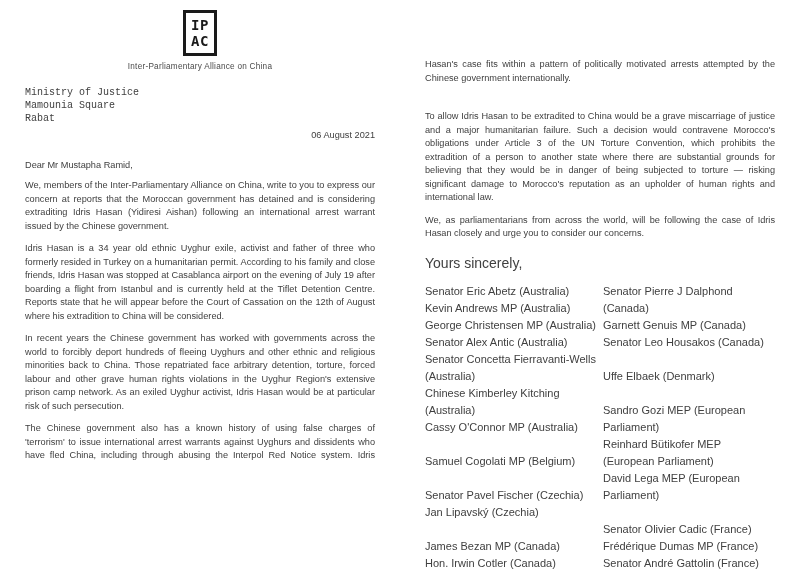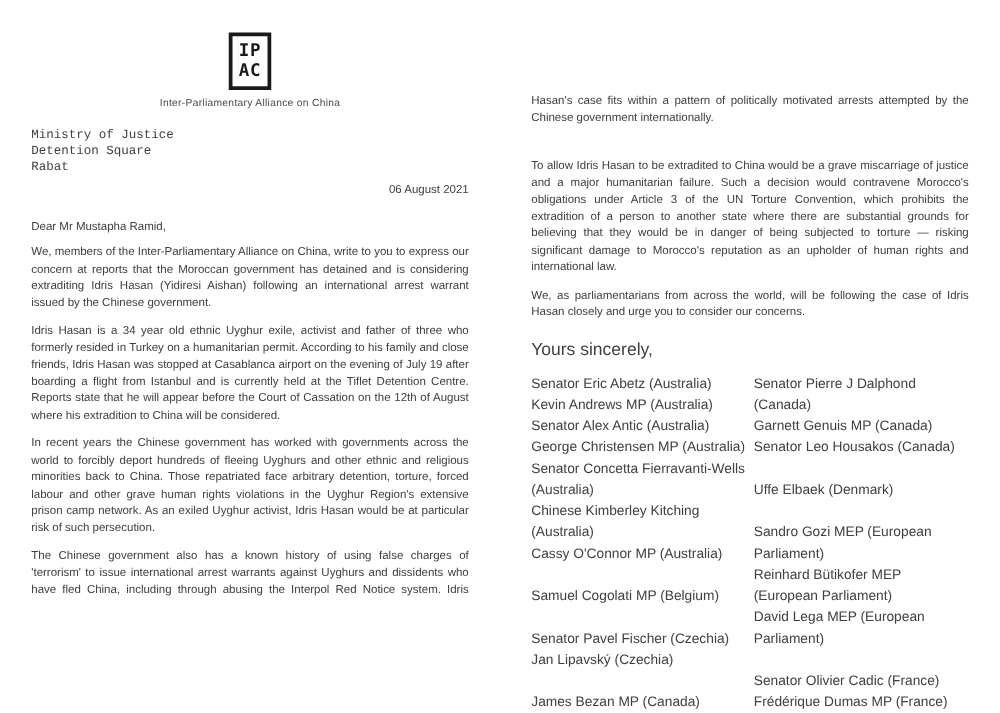--- a/index.html
+++ b/index.html
@@ -13,21 +13,21 @@
     position: relative;
   }
   .page {
     position: relative;
     width: 800px;
     height: 570px;
     background: #ffffff;
   }
   .col {
     position: absolute;
-    top: 16px;
+    top: 0;
     width: 350px;
   }
   .col-left  { left: 25px; }
   .col-right { left: 425px; }
 
   
   .letterhead {
     padding-top: 10px;
     display: flex;
     flex-direction: column;
@@ -97,21 +97,21 @@
     <div class="letterhead">
       <div class="logo-box">
         <span class="logo-line">IP</span>
         <span class="logo-line">AC</span>
       </div>
       <div class="org-caption">Inter-Parliamentary Alliance on China</div>
     </div>
 
     <div class="recipient">
       <div>Ministry of Justice</div>
-      <div>Detention Square</div>
+      <div>Mamounia Square</div>
       <div>Rabat</div>
     </div>
 
     <div class="date-line">06 August 2021</div>
 
     <div class="salutation">Dear Mr Mustapha Ramid,</div>
 
     <p class="para">We, members of the Inter-Parliamentary Alliance on China, write to you to express our concern at reports that the Moroccan government has detained and is considering extraditing Idris Hasan (Yidiresi Aishan) following an international arrest warrant issued by the Chinese government.</p>
     <p class="para">Idris Hasan is a 34 year old ethnic Uyghur exile, activist and father of three who formerly resided in Turkey on a humanitarian permit. According to his family and close friends, Idris Hasan was stopped at Casablanca airport on the evening of July 19 after boarding a flight from Istanbul and is currently held at the Tiflet Detention Centre. Reports state that he will appear before the Court of Cassation on the 12th of August where his extradition to China will be considered.</p>
     <p class="para">In recent years the Chinese government has worked with governments across the world to forcibly deport hundreds of fleeing Uyghurs and other ethnic and religious minorities back to China. Those repatriated face arbitrary detention, torture, forced labour and other grave human rights violations in the Uyghur Region's extensive prison camp network. As an exiled Uyghur activist, Idris Hasan would be at particular risk of such persecution.</p>
@@ -125,22 +125,22 @@
     <p class="para para-gap">To allow Idris Hasan to be extradited to China would be a grave miscarriage of justice and a major humanitarian failure. Such a decision would contravene Morocco's obligations under Article 3 of the UN Torture Convention, which prohibits the extradition of a person to another state where there are substantial grounds for believing that they would be in danger of being subjected to torture — risking significant damage to Morocco's reputation as an upholder of human rights and international law.</p>
     <p class="para">We, as parliamentarians from across the world, will be following the case of Idris Hasan closely and urge you to consider our concerns.</p>
 
     <div class="closing">Yours sincerely,</div>
 
     <div class="sig-area">
       <div class="sig-col-1">
           <div class="sig-group">
             <div class="sig-item">Senator Eric Abetz (Australia)</div>
             <div class="sig-item">Kevin Andrews MP (Australia)</div>
+            <div class="sig-item">George Christensen MP (Australia)</div>
             <div class="sig-item">Senator Alex Antic (Australia)</div>
-            <div class="sig-item">George Christensen MP (Australia)</div>
             <div class="sig-item">Senator Concetta Fierravanti-Wells (Australia)</div>
             <div class="sig-item">Chinese Kimberley Kitching (Australia)</div>
             <div class="sig-item">Cassy O'Connor MP (Australia)</div>
           </div>
           <div class="sig-group">
             <div class="sig-item">Samuel Cogolati MP (Belgium)</div>
           </div>
           <div class="sig-group">
             <div class="sig-item">Senator Pavel Fischer (Czechia)</div>
             <div class="sig-item">Jan Lipavský (Czechia)</div>

